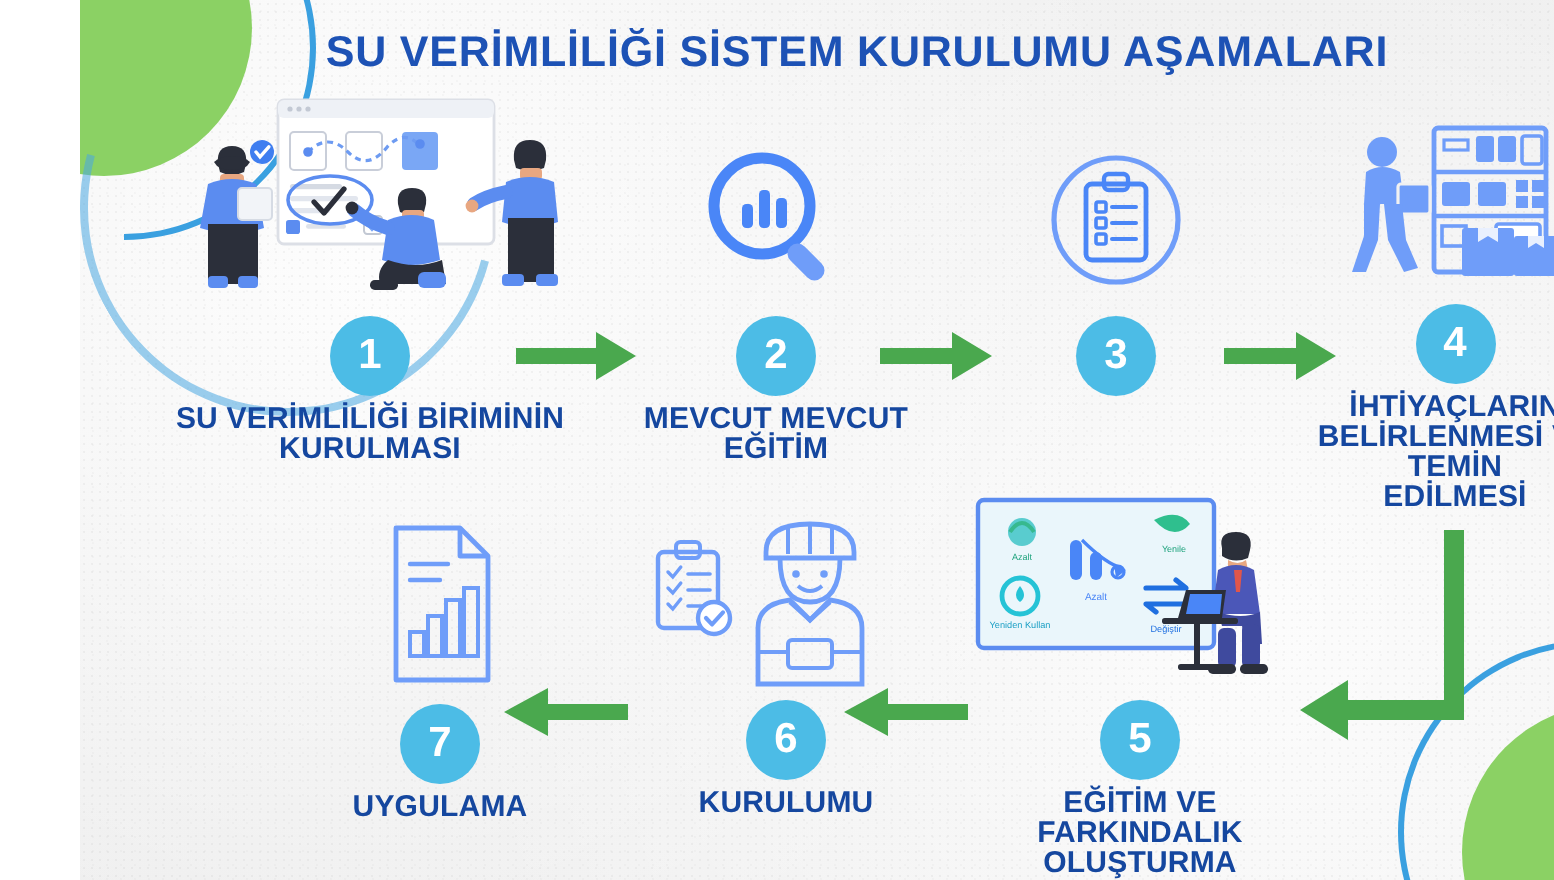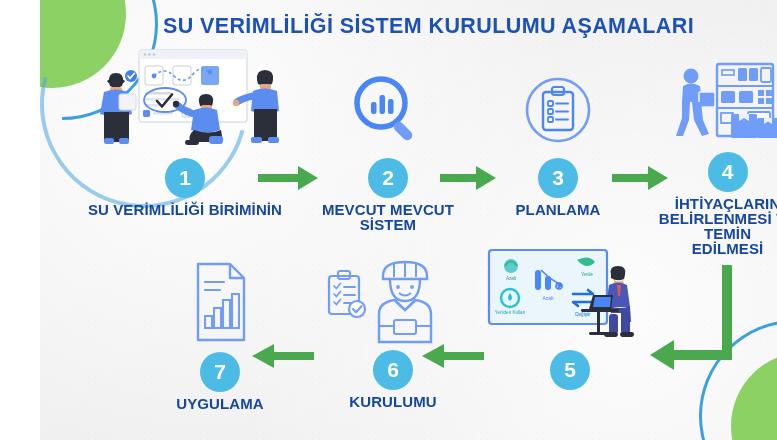--- a/index.html
+++ b/index.html
@@ -196,58 +196,56 @@
           <rect x="170" y="91" width="11" height="6" rx="2" fill="#5b8cf0"></rect>
           <rect x="187" y="91" width="11" height="6" rx="2" fill="#5b8cf0"></rect>
           <path d="M172 50 q-10 2 -16 6" stroke="#5b8cf0" stroke-width="7" stroke-linecap="round" fill="none"></path>
           <circle cx="155" cy="57" r="3.2" fill="#e8a781"></circle>
         </g>
       </svg>
     </div>
     <div class="num-circle">1</div>
     <div class="step-label">
       <div>SU VERİMLİLİĞİ BİRİMİNİN</div>
+      <div>KURULMASI</div>
     </div>
   </div>
 
   <div class="step" id="step-2">
     <div class="step-art">
       <svg width="84" height="84" viewBox="0 0 84 84">
         <circle cx="35" cy="33" r="24" fill="none" stroke="#4a86f7" stroke-width="5.5"></circle>
         <rect x="25" y="32" width="5.5" height="12" rx="2.2" fill="#4a86f7"></rect>
         <rect x="33.5" y="25" width="5.5" height="19" rx="2.2" fill="#4a86f7"></rect>
         <rect x="42" y="29" width="5.5" height="15" rx="2.2" fill="#4a86f7"></rect>
         <rect x="52" y="50" width="10" height="22" rx="5" fill="#6f9df9" transform="rotate(-45 57 61)"></rect>
       </svg>
     </div>
     <div class="num-circle">2</div>
     <div class="step-label">
       <div>MEVCUT MEVCUT</div>
-      <div>SİSTEM</div>
+      <div>EĞİTİM</div>
     </div>
   </div>
 
   <div class="step" id="step-3">
     <div class="step-art">
       <svg width="84" height="84" viewBox="0 0 84 84">
         <circle cx="42" cy="40" r="31" fill="none" stroke="#6f9df9" stroke-width="2.6"></circle>
         <rect x="27" y="22" width="30" height="38" rx="3" fill="none" stroke="#4a86f7" stroke-width="2.4"></rect>
         <rect x="36" y="17" width="12" height="8" rx="2.4" fill="none" stroke="#4a86f7" stroke-width="2.2"></rect>
         <rect x="32" y="31" width="5" height="5" rx="1" fill="none" stroke="#4a86f7" stroke-width="1.8"></rect>
         <rect x="32" y="39" width="5" height="5" rx="1" fill="none" stroke="#4a86f7" stroke-width="1.8"></rect>
         <rect x="32" y="47" width="5" height="5" rx="1" fill="none" stroke="#4a86f7" stroke-width="1.8"></rect>
         <line x1="40" y1="33.5" x2="52" y2="33.5" stroke="#4a86f7" stroke-width="2" stroke-linecap="round"></line>
         <line x1="40" y1="41.5" x2="52" y2="41.5" stroke="#4a86f7" stroke-width="2" stroke-linecap="round"></line>
         <line x1="40" y1="49.5" x2="52" y2="49.5" stroke="#4a86f7" stroke-width="2" stroke-linecap="round"></line>
       </svg>
     </div>
     <div class="num-circle">3</div>
-    <div class="step-label">
-      <div>PLANLAMA</div>
-    </div>
   </div>
 
   <div class="step" id="step-4">
     <div class="step-art">
       <svg width="110" height="92" viewBox="0 0 110 92">
 
         <rect x="44" y="8" width="56" height="72" rx="2" fill="none" stroke="#6f9df9" stroke-width="2.4"></rect>
         <line x1="44" y1="30" x2="100" y2="30" stroke="#6f9df9" stroke-width="2.2"></line>
         <line x1="44" y1="52" x2="100" y2="52" stroke="#6f9df9" stroke-width="2.2"></line>
         <rect x="49" y="14" width="12" height="5" fill="none" stroke="#6f9df9" stroke-width="1.6"></rect>
@@ -323,20 +321,24 @@
 
           <rect x="98" y="63" width="38" height="3" rx="1.4" fill="#2b2f3a"></rect>
           <rect x="114" y="66" width="3" height="22" fill="#2b2f3a"></rect>
           <rect x="106" y="86" width="20" height="3" rx="1.4" fill="#2b2f3a"></rect>
           <path d="M106 63 l4 -14 l20 0 l-2 14z" fill="#2b2f3a"></path>
           <path d="M112 51 l16 0 l-1 10 l-17 0z" fill="#4a86f7"></path>
         </g>
       </svg>
     </div>
     <div class="num-circle">5</div>
+    <div class="step-label">
+      <div>EĞİTİM VE FARKINDALIK</div>
+      <div>OLUŞTURMA</div>
+    </div>
   </div>
 
   <div class="step" id="step-6">
     <div class="step-art">
       <svg width="140" height="92" viewBox="0 0 140 92">
 
         <rect x="6" y="22" width="30" height="38" rx="3" fill="none" stroke="#6f9df9" stroke-width="2.2"></rect>
         <rect x="15" y="17" width="12" height="8" rx="2.2" fill="none" stroke="#6f9df9" stroke-width="2"></rect>
         <path d="M11 32 l2.4 2.5 l4 -5" fill="none" stroke="#6f9df9" stroke-width="1.7" stroke-linecap="round"></path>
         <path d="M11 40 l2.4 2.5 l4 -5" fill="none" stroke="#6f9df9" stroke-width="1.7" stroke-linecap="round"></path>

